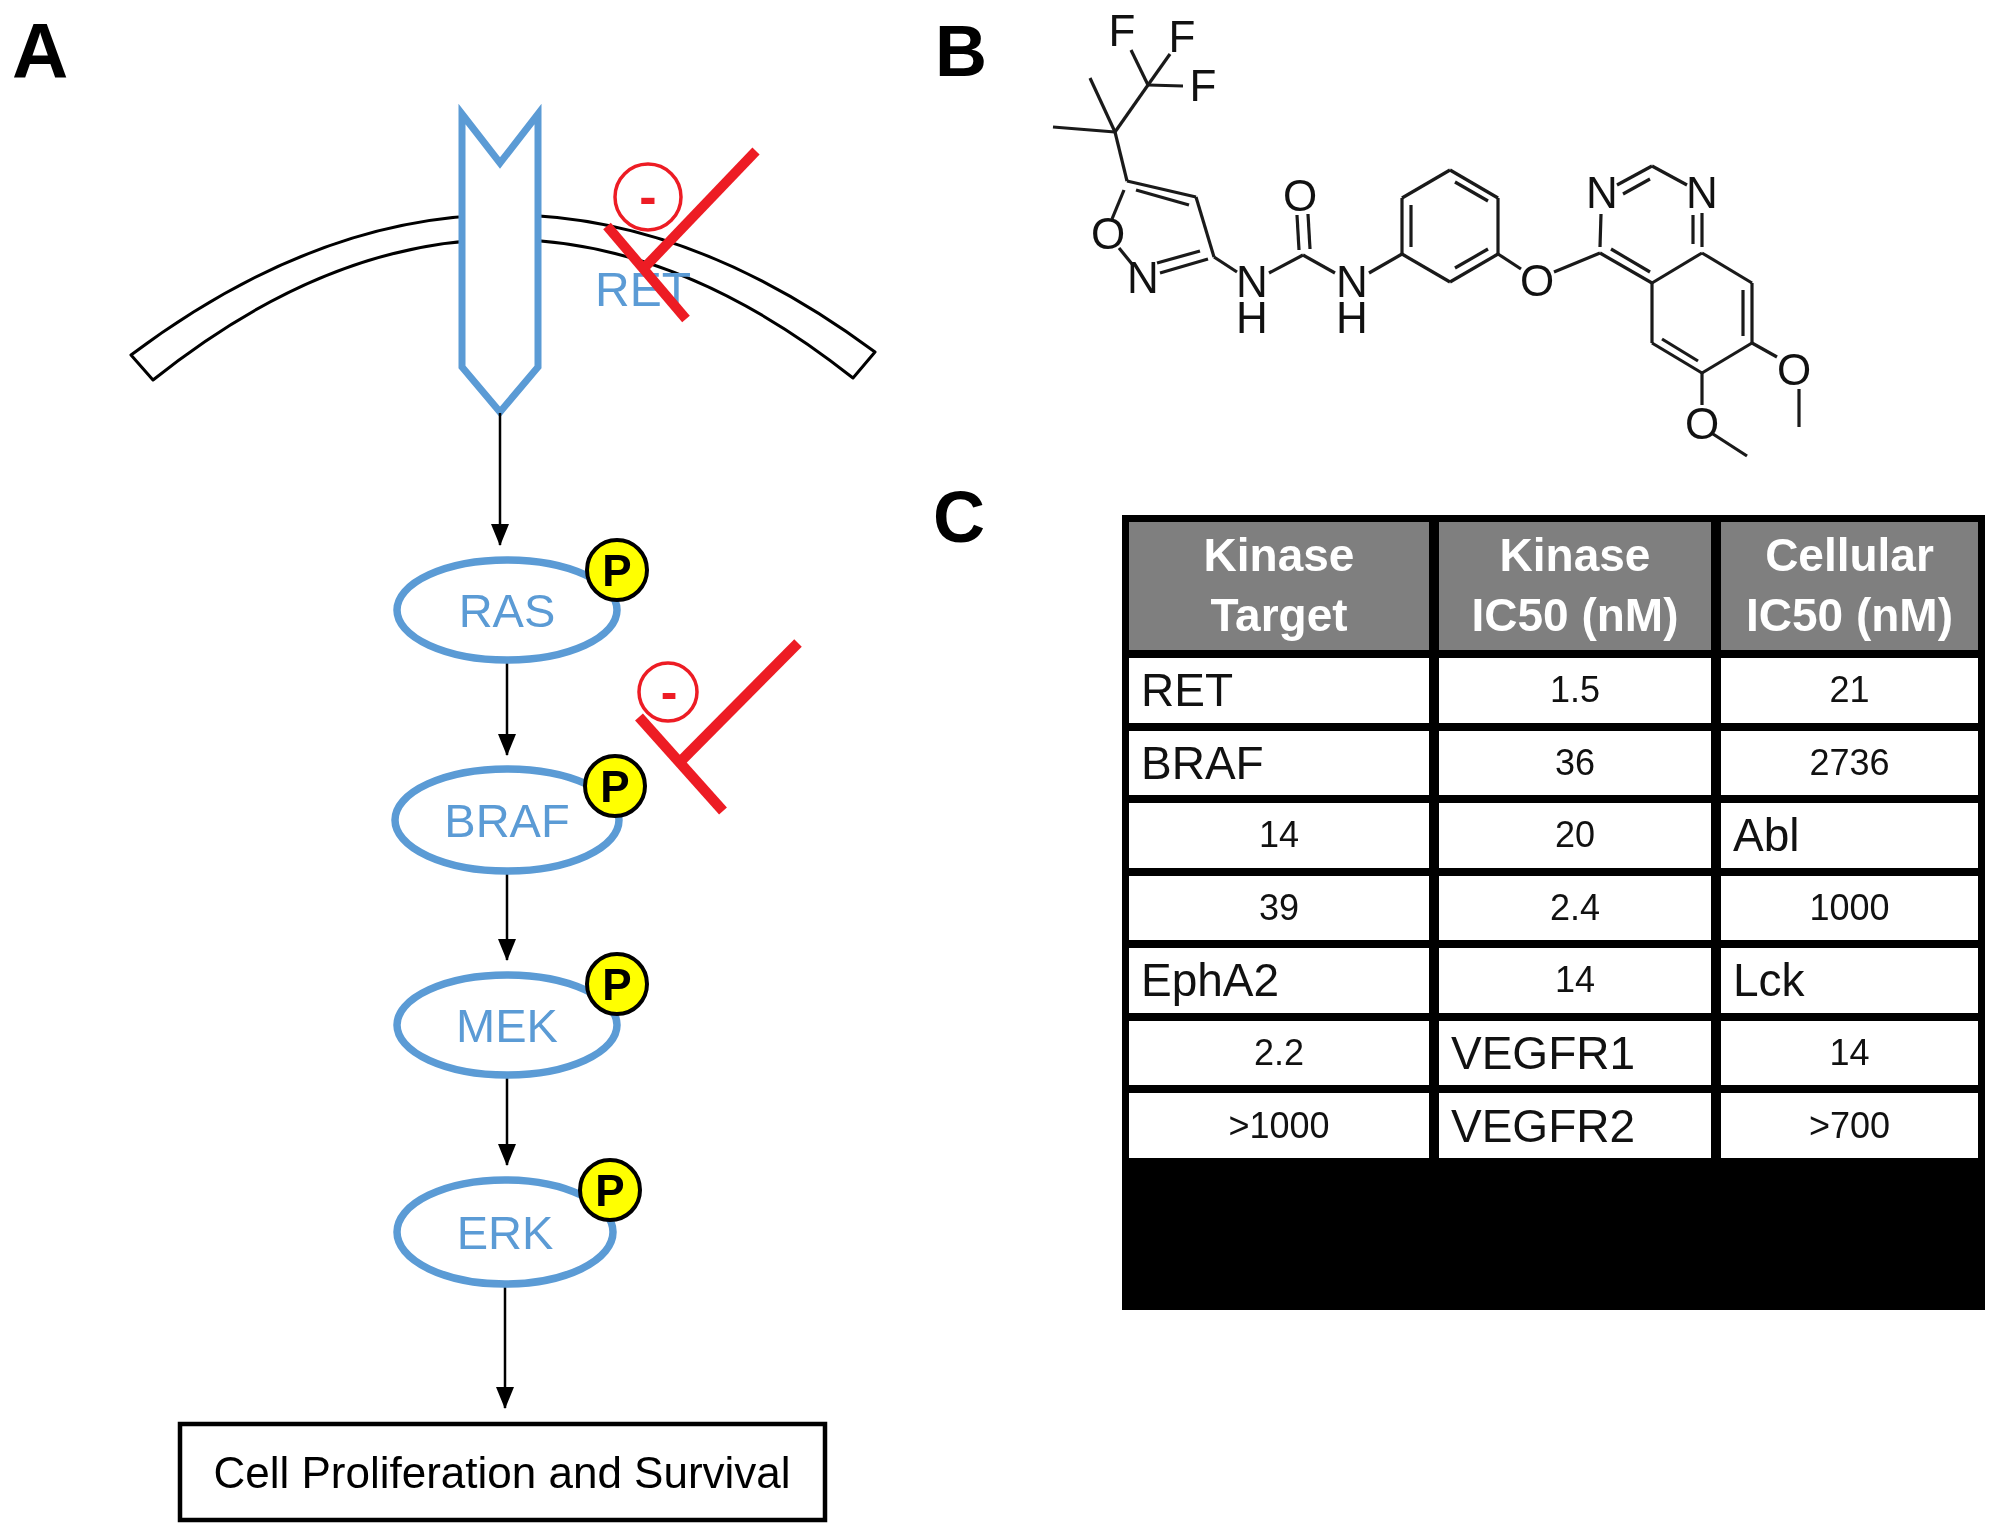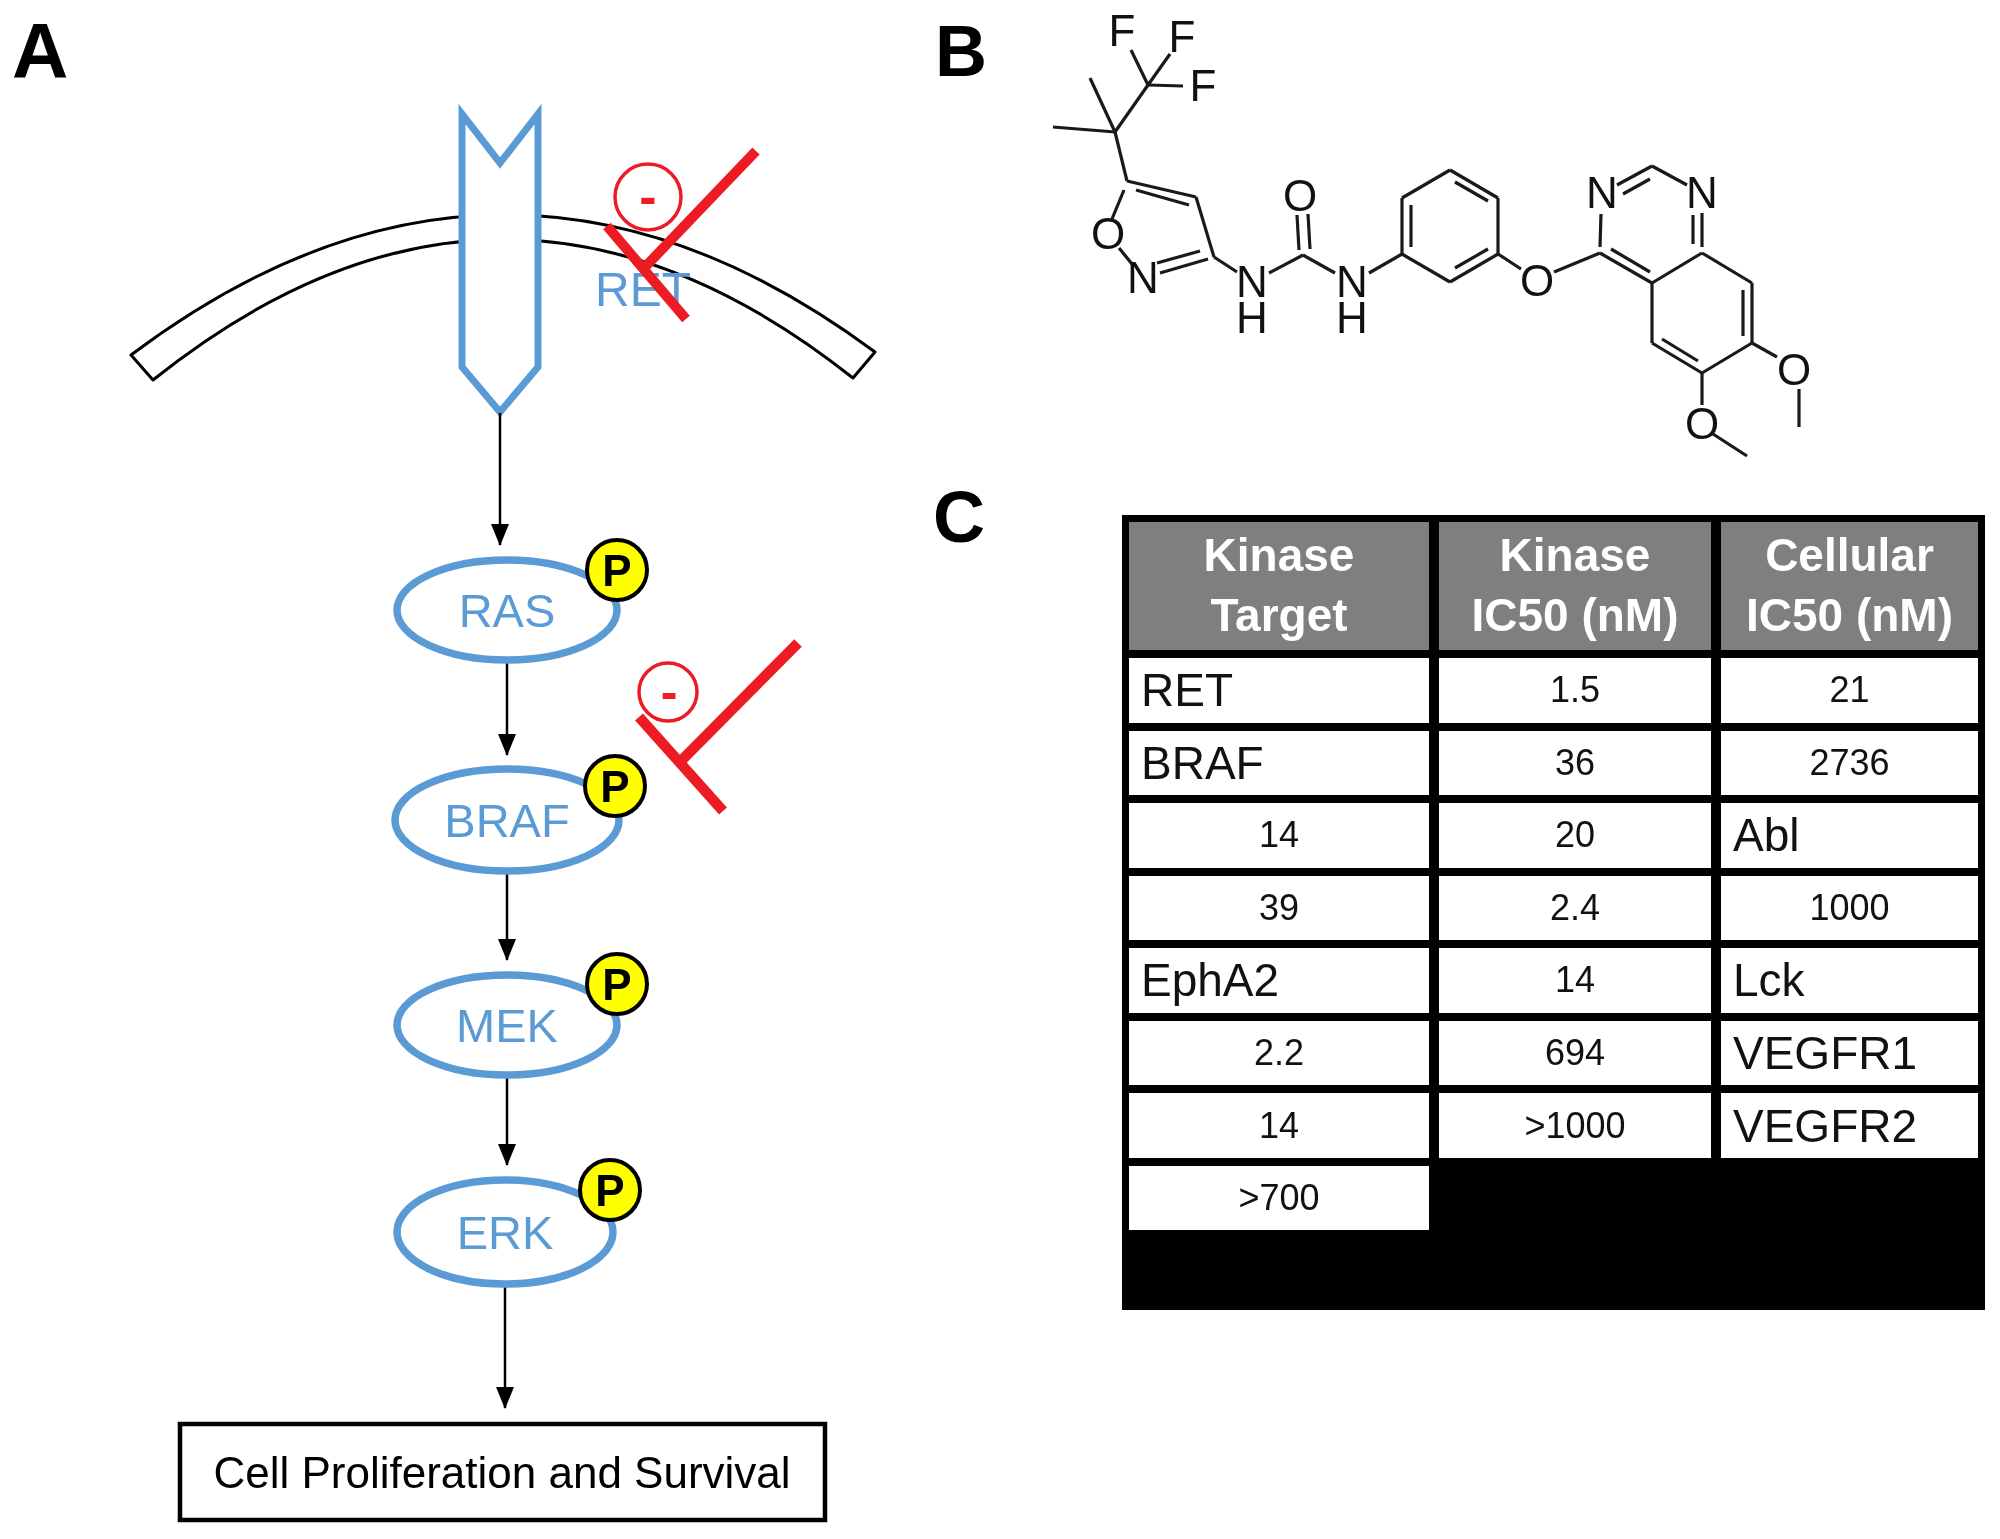--- a/index.html
+++ b/index.html
@@ -218,21 +218,20 @@
     <div class="cell">39</div>
 
     <div class="cell">2.4</div>
     <div class="cell">1000</div>
 
     <div class="cell kin">EphA2</div>
     <div class="cell">14</div>
 
     <div class="cell kin">Lck</div>
     <div class="cell">2.2</div>
-    <div class="cell">694</div>
 
     <div class="cell kin">VEGFR1</div>
     <div class="cell">14</div>
     <div class="cell">&gt;1000</div>
 
     <div class="cell kin">VEGFR2</div>
     <div class="cell">&gt;700</div>
   </div>
 
 </div>

